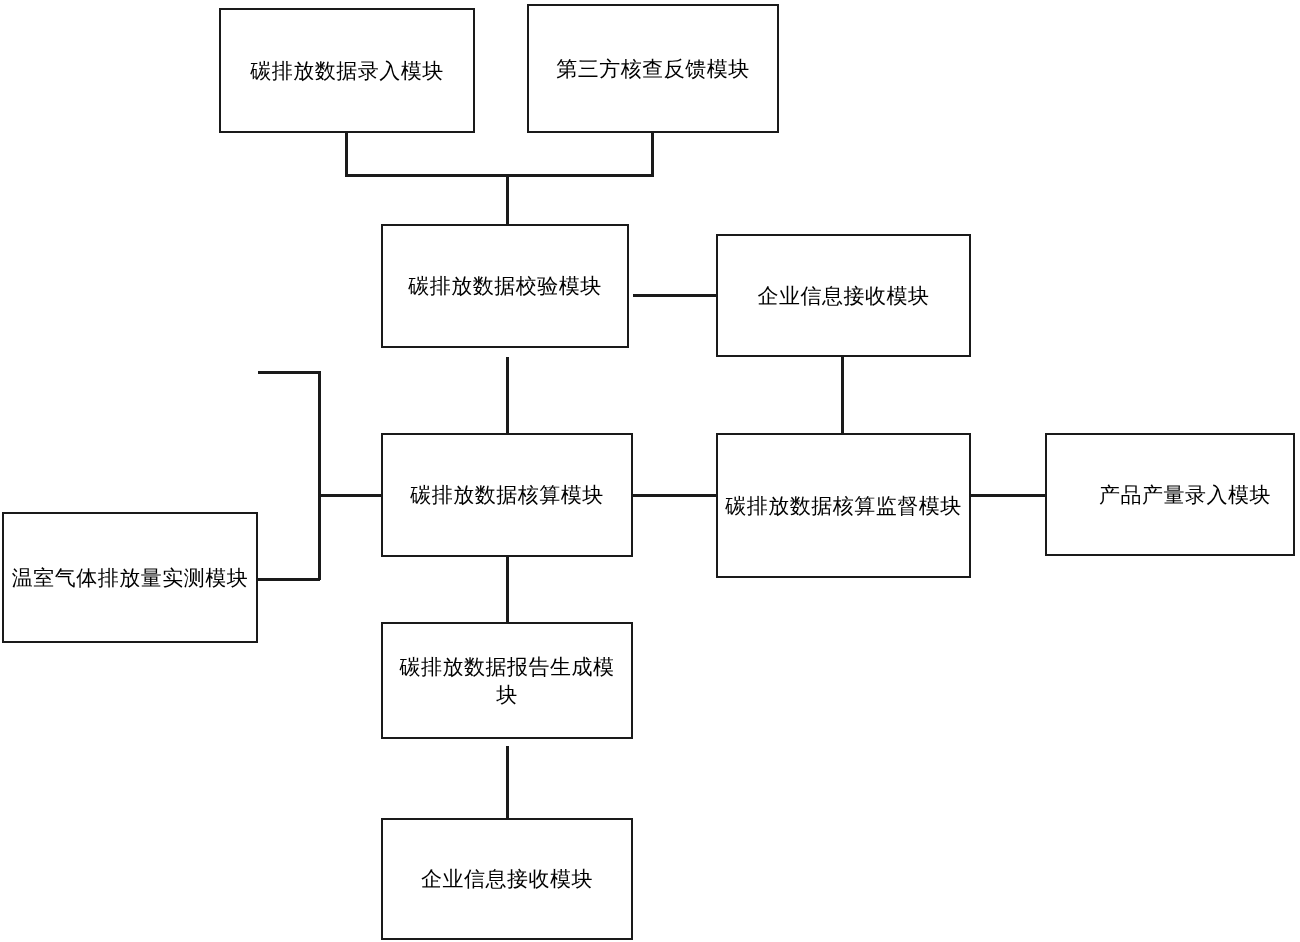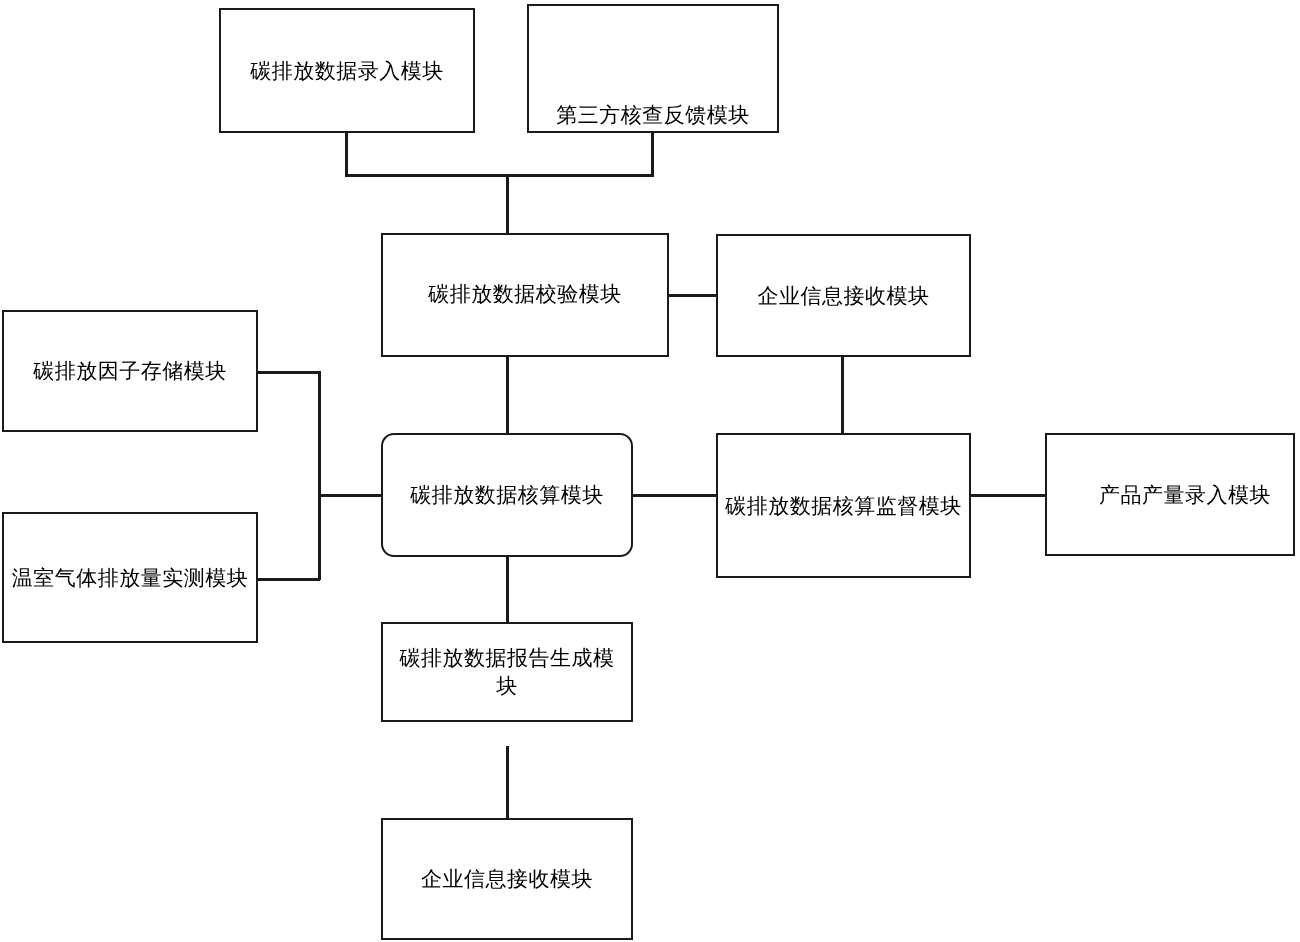--- a/index.html
+++ b/index.html
@@ -58,43 +58,40 @@
     <div class="edge h" style="left: 971px; top: 494px; width: 76px;"></div>
     <div class="edge v" style="left: 506px; top: 557px; height: 67px;"></div>
     <div class="edge v" style="left: 506px; top: 746px; height: 74px;"></div>
     <div class="edge v" style="left: 318px; top: 371px; height: 209px;"></div>
     <div class="edge h" style="left: 258px; top: 371px; width: 62px;"></div>
     <div class="edge h" style="left: 258px; top: 578px; width: 62px;"></div>
     <div class="edge h" style="left: 318px; top: 494px; width: 66px;"></div>
     <div class="node" style="left: 219px; top: 8px; width: 256px; height: 125px;">
       <span>碳排放数据录入模块</span>
     </div>
-    <div class="node" style="left: 527px; top: 4px; width: 252px; height: 129px; align-items: flex-end;">
+    <div class="node" style="left: 527px; top: 4px; width: 252px; height: 129px;">
       <span>第三方核查反馈模块</span>
     </div>
-    <div class="node" style="left: 381px; top: 233px; width: 288px; height: 124px; font-family: Liberation Serif, serif;">
+    <div class="node" style="left: 381px; top: 224px; width: 248px; height: 124px;">
       <span>碳排放数据校验模块</span>
     </div>
     <div class="node" style="left: 716px; top: 234px; width: 255px; height: 123px;">
       <span>企业信息接收模块</span>
     </div>
-    <div class="node" style="left: 2px; top: 310px; width: 256px; height: 122px;">
-      <span>碳排放因子存储模块</span>
-    </div>
     <div class="node" style="left: 2px; top: 512px; width: 256px; height: 131px;">
       <span>温室气体排放量实测模块</span>
     </div>
-    <div class="node" style="left: 381px; top: 433px; width: 252px; height: 124px; border-radius: 13px;">
+    <div class="node" style="left: 381px; top: 433px; width: 252px; height: 124px;">
       <span>碳排放数据核算模块</span>
     </div>
     <div class="node" style="left: 716px; top: 433px; width: 255px; height: 145px;">
       <span>碳排放数据核算监督模块</span>
     </div>
     <div class="node" style="left: 1045px; top: 433px; width: 250px; height: 123px; padding-left: 36px;">
       <span>产品产量录入模块</span>
     </div>
-    <div class="node" style="left: 381px; top: 622px; width: 252px; height: 100px;">
+    <div class="node" style="left: 381px; top: 622px; width: 252px; height: 117px;">
       <span>碳排放数据报告生成模块</span>
     </div>
     <div class="node" style="left: 381px; top: 818px; width: 252px; height: 122px;">
       <span>企业信息接收模块</span>
     </div>
   </div>
 
 </body></html>

